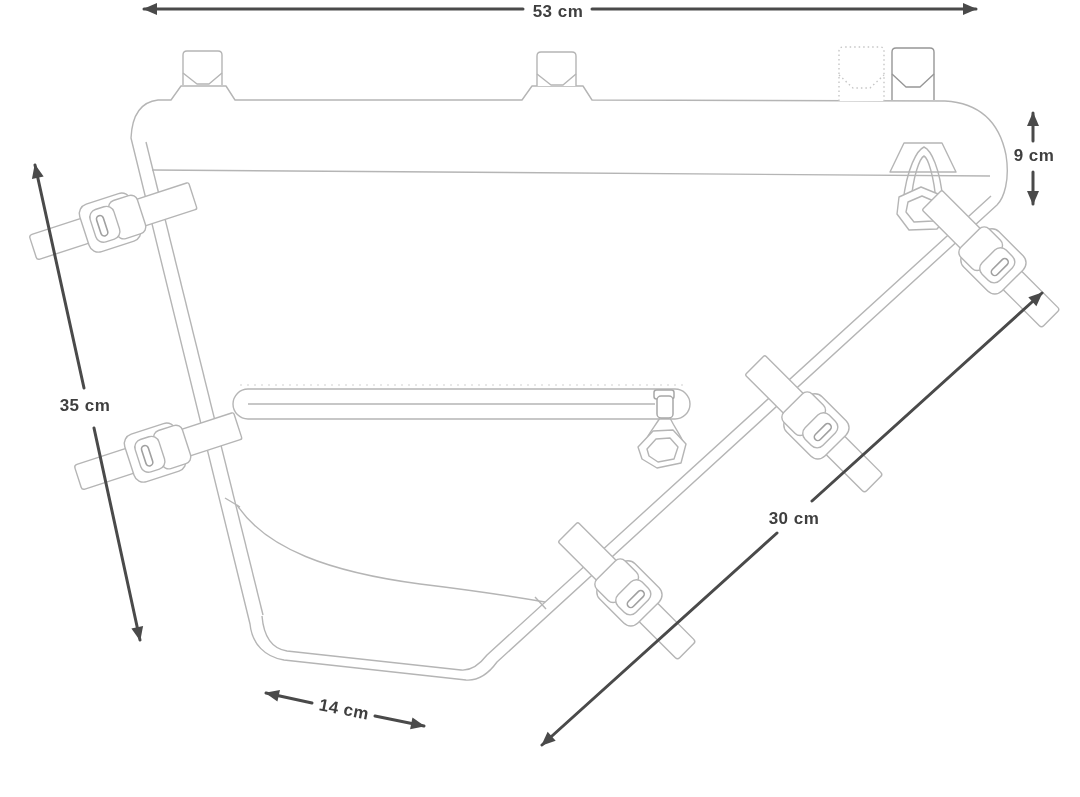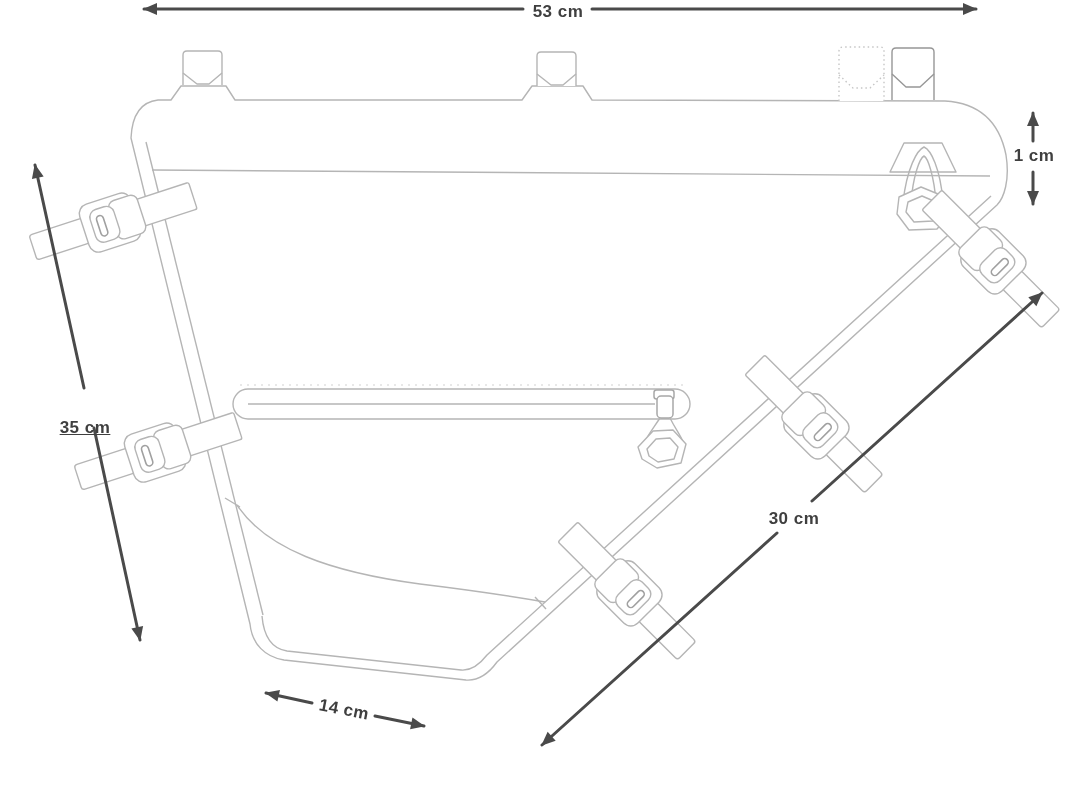--- a/index.html
+++ b/index.html
@@ -135,20 +135,20 @@
       </g>
       <g>
         <path d="M 312 703 L 266 693" marker-end="url(#arr)"></path>
         <path d="M 375 716 L 424 726" marker-end="url(#arr)"></path>
       </g>
     </g>
   </svg>
 
   <div class="dim-label" style="left:558px;top:12px;">53 cm</div>
 
-  <div class="dim-label" style="left:1034px;top:156px;">1 cm</div>
+  <div class="dim-label" style="left:1034px;top:156px;">9 cm</div>
 
-  <div class="dim-label" style="left:85px;top:428px;text-decoration:underline;">35 cm</div>
+  <div class="dim-label" style="left:85px;top:406px;">35 cm</div>
 
   <div class="dim-label" style="left:794px;top:519px;">30 cm</div>
 
   <div class="dim-label tilt" style="left:344px;top:710px;">14 cm</div>
 </div>
 
 </body></html>

